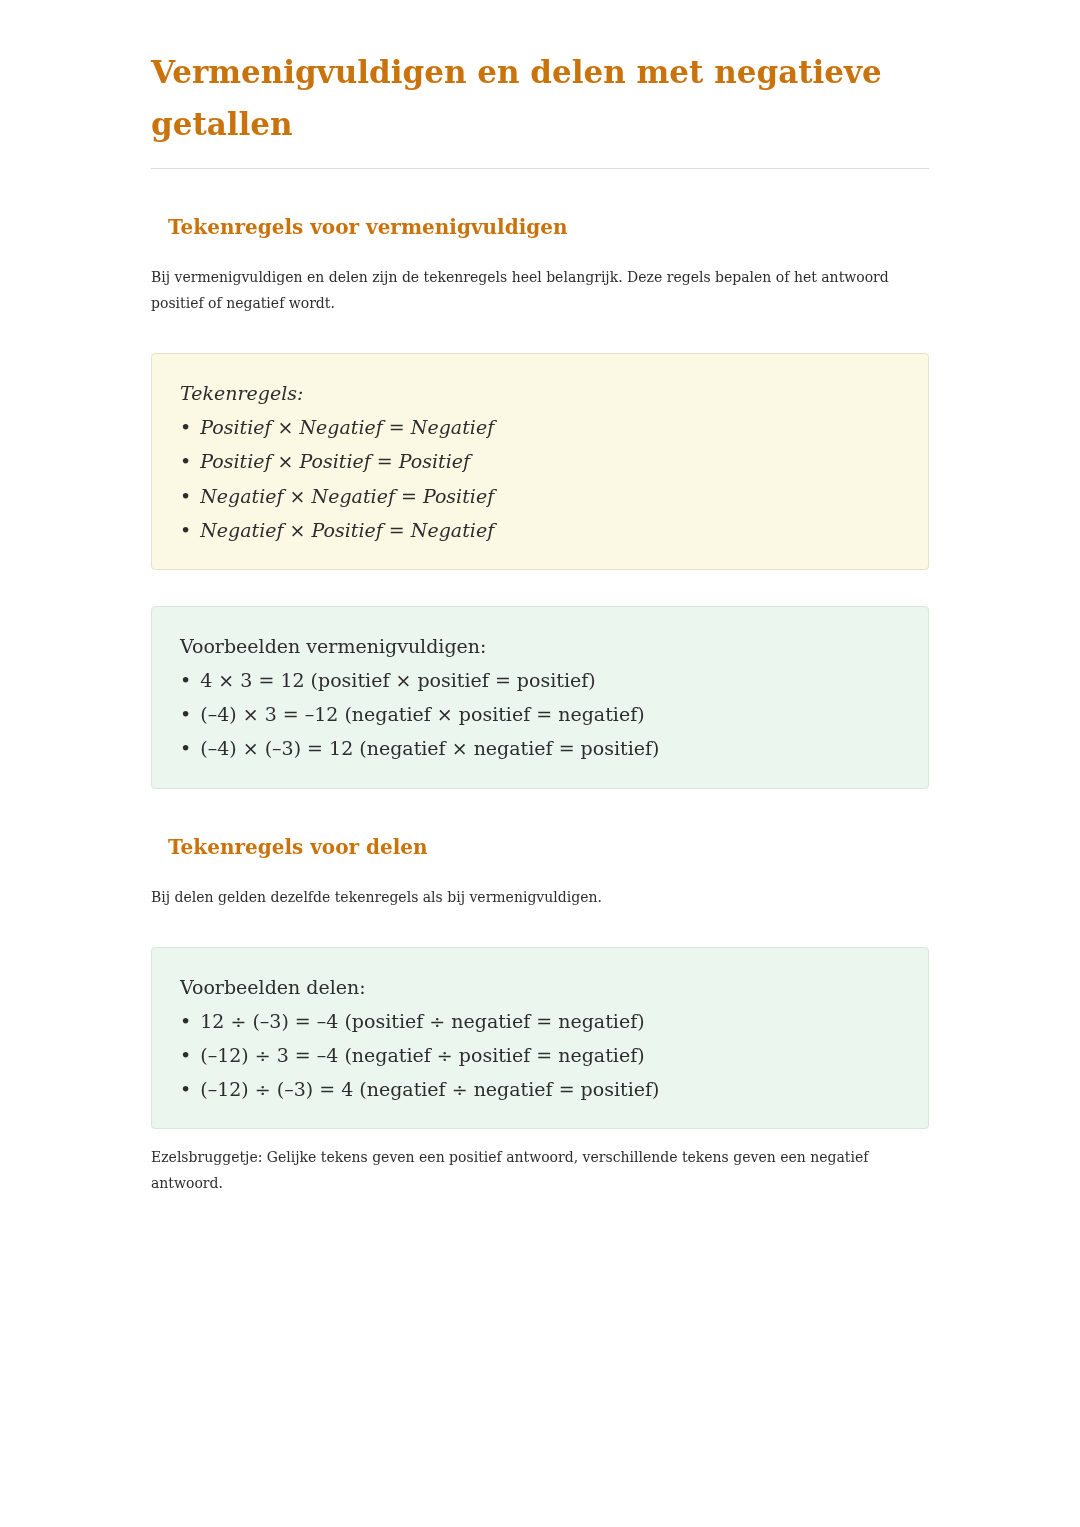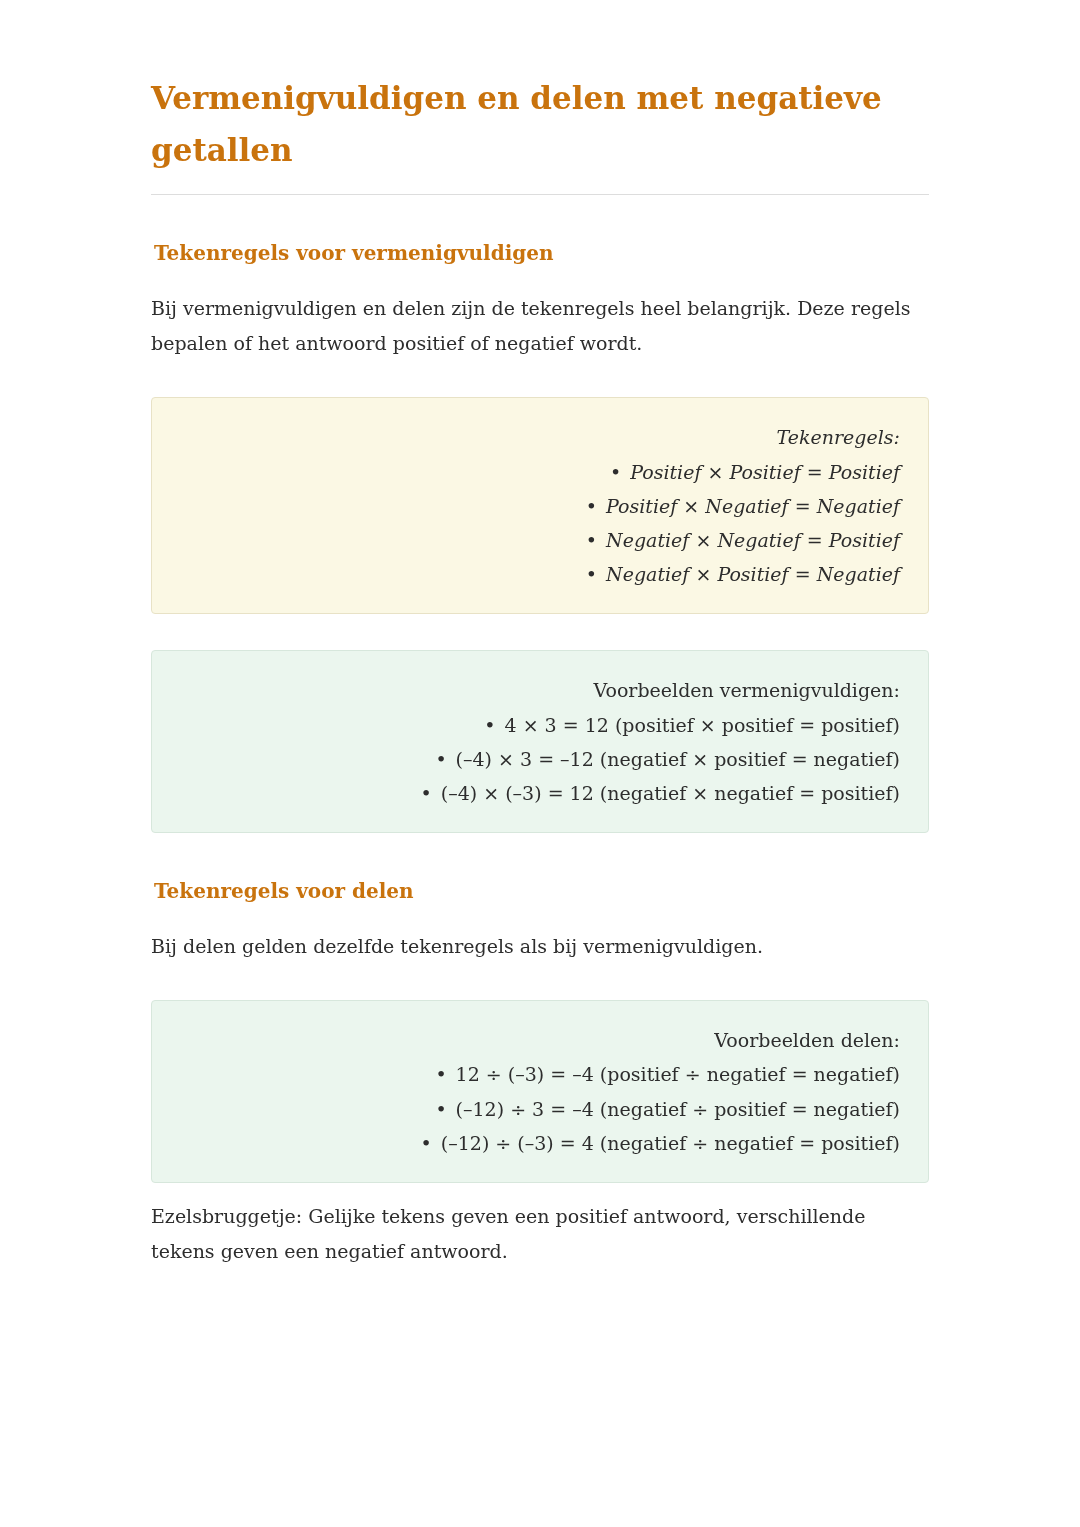--- a/index.html
+++ b/index.html
@@ -10,65 +10,65 @@
   }
   body {
     width: 1080px;
     min-height: 1527px;
     font-family: "DejaVu Serif", "Liberation Serif", serif;
     color: var(--body-text, #2d2d2d);
   }
   .page {
     width: 778px;
     margin: 0 auto;
-    padding-top: 72px;
+    padding-top: 46px;
   }
   .title {
     margin: 0;
     font-size: 31px;
     line-height: 1.68;
     font-weight: 700;
     color: var(--accent, #c9730d);
   }
   .title .title-line { display: block; }
   .divider {
     border: none;
     border-top: 1px solid var(--divider, #dddddd);
     margin: 18px 0 0 0;
     height: 0;
   }
   .section-heading {
-    margin: 46px 0 0 3px;
+    margin: 46px 0 0 17px;
     font-size: 20px;
     font-weight: 700;
     color: var(--accent, #c9730d);
   }
   .body-text {
     margin: 26px 0 0 0;
-    font-size: 19px;
+    font-size: 14px;
     line-height: 1.85;
   }
   .box {
     margin-top: 36px;
     border-radius: 4px;
     padding: 22px 28px;
     font-size: 19px;
     line-height: 1.8;
     border: 1px solid transparent;
   }
   .rules-box {
     background: var(--rules-box-bg, #fbf8e4);
     border-color: var(--rules-box-border, #e8e2c6);
     font-style: italic;
   }
   .examples-box {
     background: var(--examples-box-bg, #ebf6ee);
     border-color: var(--examples-box-border, #d7e7dc);
   }
-  .box-line { display: block; text-align: right; }
+  .box-line { display: block; }
   .bullet {
     margin-right: 9px;
   }
   .outro {
     margin-top: 16px;
   }
 </style>
 </head>
 <body>
 
@@ -81,24 +81,24 @@
 
   <hr class="divider">
 
   <h2 class="section-heading">Tekenregels voor vermenigvuldigen</h2>
 
   <p class="body-text">Bij vermenigvuldigen en delen zijn de tekenregels heel belangrijk. Deze regels bepalen of het antwoord positief of negatief wordt.</p>
 
   <div class="box rules-box">
     <span class="box-line">Tekenregels:</span>
     <span class="box-line">
-      <span class="bullet">•</span><span>Positief × Positief = Positief</span>
+      <span class="bullet">•</span><span>Positief × Negatief = Negatief</span>
     </span>
     <span class="box-line">
-      <span class="bullet">•</span><span>Positief × Negatief = Negatief</span>
+      <span class="bullet">•</span><span>Positief × Positief = Positief</span>
     </span>
     <span class="box-line">
       <span class="bullet">•</span><span>Negatief × Negatief = Positief</span>
     </span>
     <span class="box-line">
       <span class="bullet">•</span><span>Negatief × Positief = Negatief</span>
     </span>
   </div>
 
   <div class="box examples-box">

